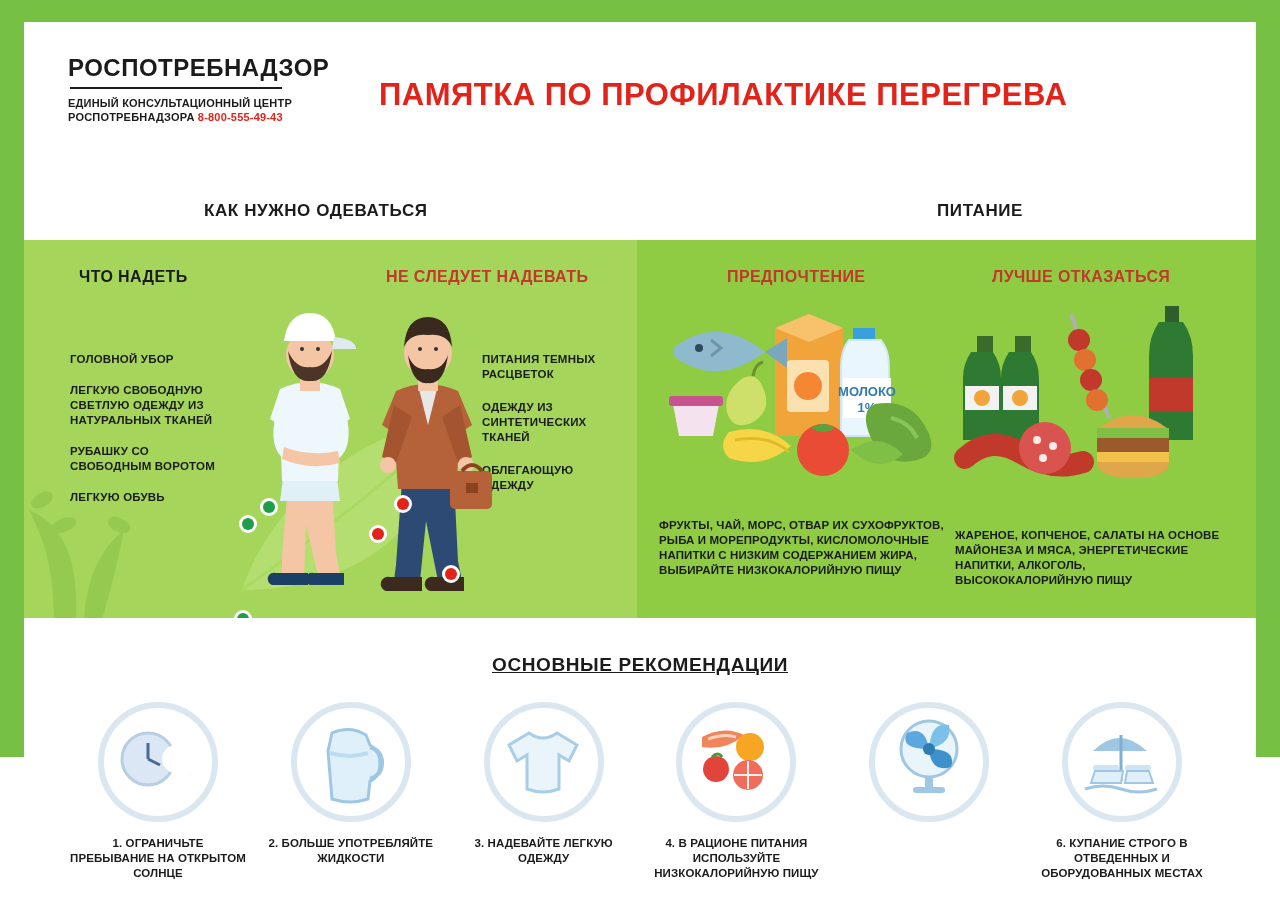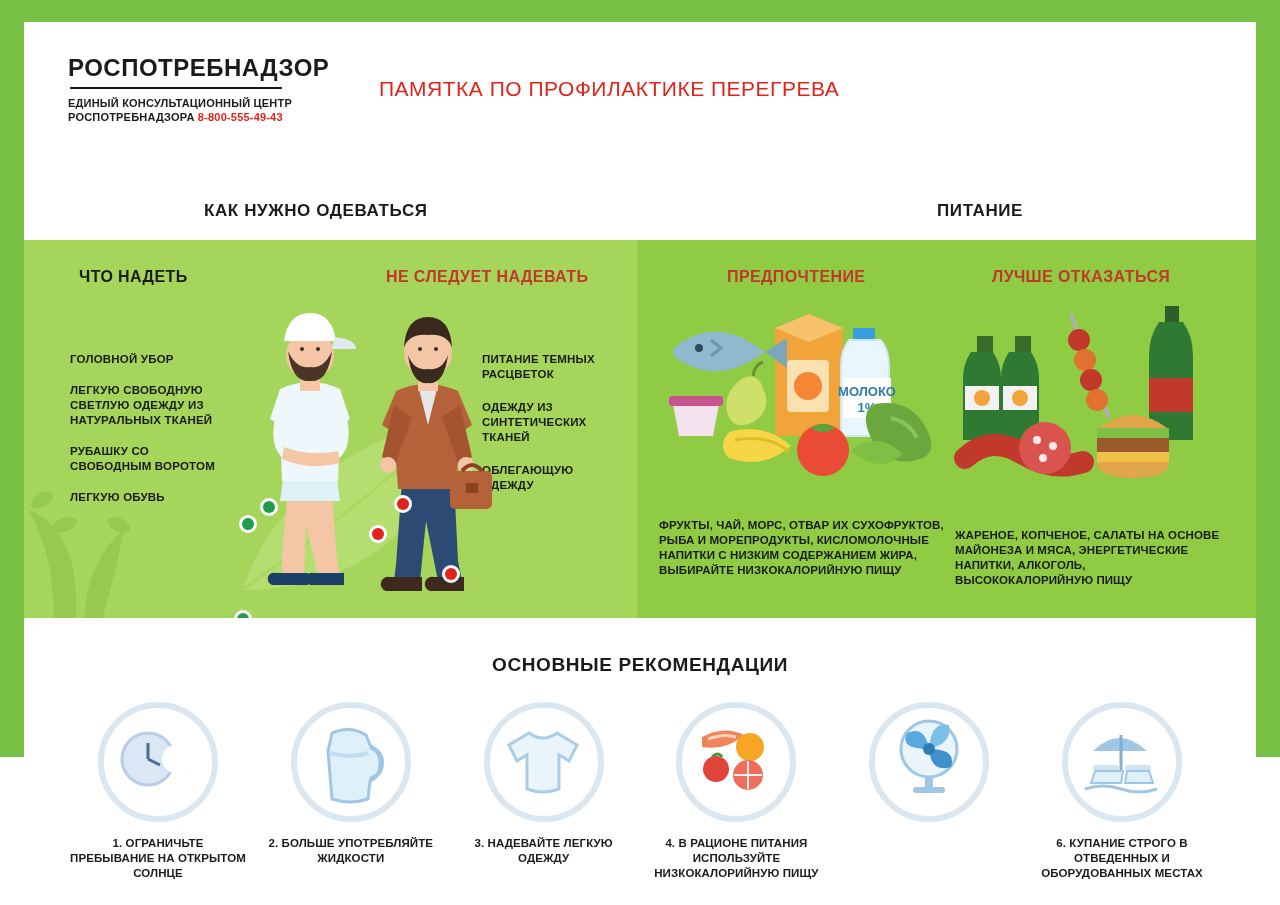--- a/index.html
+++ b/index.html
@@ -64,22 +64,22 @@
     letter-spacing: 0.2px;
   }
   .brand-phone {
     color: #e2231a;
     font-weight: bold;
   }
   .main-title {
     position: absolute;
     left: 355px;
     top: 55px;
-    font-size: 21px;
-    font-weight: normal;
+    font-size: 31px;
+    font-weight: bold;
     color: #e2231a;
     letter-spacing: 0.5px;
     white-space: nowrap;
   }
 
   
   .section-titles {
     height: 58px;
     display: flex;
     flex: 0 0 auto;
@@ -188,20 +188,21 @@
     background: #ffffff;
     position: relative;
   }
   .recs-title {
     text-align: center;
     font-size: 19px;
     font-weight: bold;
     color: #1b1b1b;
     letter-spacing: 0.6px;
     padding-top: 36px;
+    text-decoration: underline;
   }
   .rec-row {
     display: flex;
     justify-content: space-between;
     padding: 26px 46px 0 46px;
   }
   .rec {
     width: 176px;
     text-align: center;
   }
@@ -272,21 +273,21 @@
         <div class="col-head red h-notwear">НЕ СЛЕДУЕТ НАДЕВАТЬ</div>
 
         <ul class="plain list-left">
           <li>ГОЛОВНОЙ УБОР</li>
           <li>ЛЕГКУЮ СВОБОДНУЮ СВЕТЛУЮ ОДЕЖДУ ИЗ НАТУРАЛЬНЫХ ТКАНЕЙ</li>
           <li>РУБАШКУ СО СВОБОДНЫМ ВОРОТОМ</li>
           <li>ЛЕГКУЮ ОБУВЬ</li>
         </ul>
 
         <ul class="plain list-right">
-          <li>ПИТАНИЕ ТЕМНЫХ РАСЦВЕТОК</li>
+          <li>ПИТАНИЯ ТЕМНЫХ РАСЦВЕТОК</li>
           <li>ОДЕЖДУ ИЗ СИНТЕТИЧЕСКИХ ТКАНЕЙ</li>
           <li>ОБЛЕГАЮЩУЮ ОДЕЖДУ</li>
         </ul>
 
         <svg class="art" style="left:208px;top:170px;width:230px;height:190px;opacity:.45" viewBox="0 0 230 190">
           <path d="M10 180 C40 90 130 20 220 10 C210 110 130 180 10 180 Z" fill="#c9e98b"></path>
           <path d="M10 180 C80 130 160 70 220 10" stroke="#b2dd6b" stroke-width="3" fill="none"></path>
         </svg>
 
         <svg class="art" style="left:212px;top:45px;width:150px;height:310px" viewBox="0 0 150 310">

